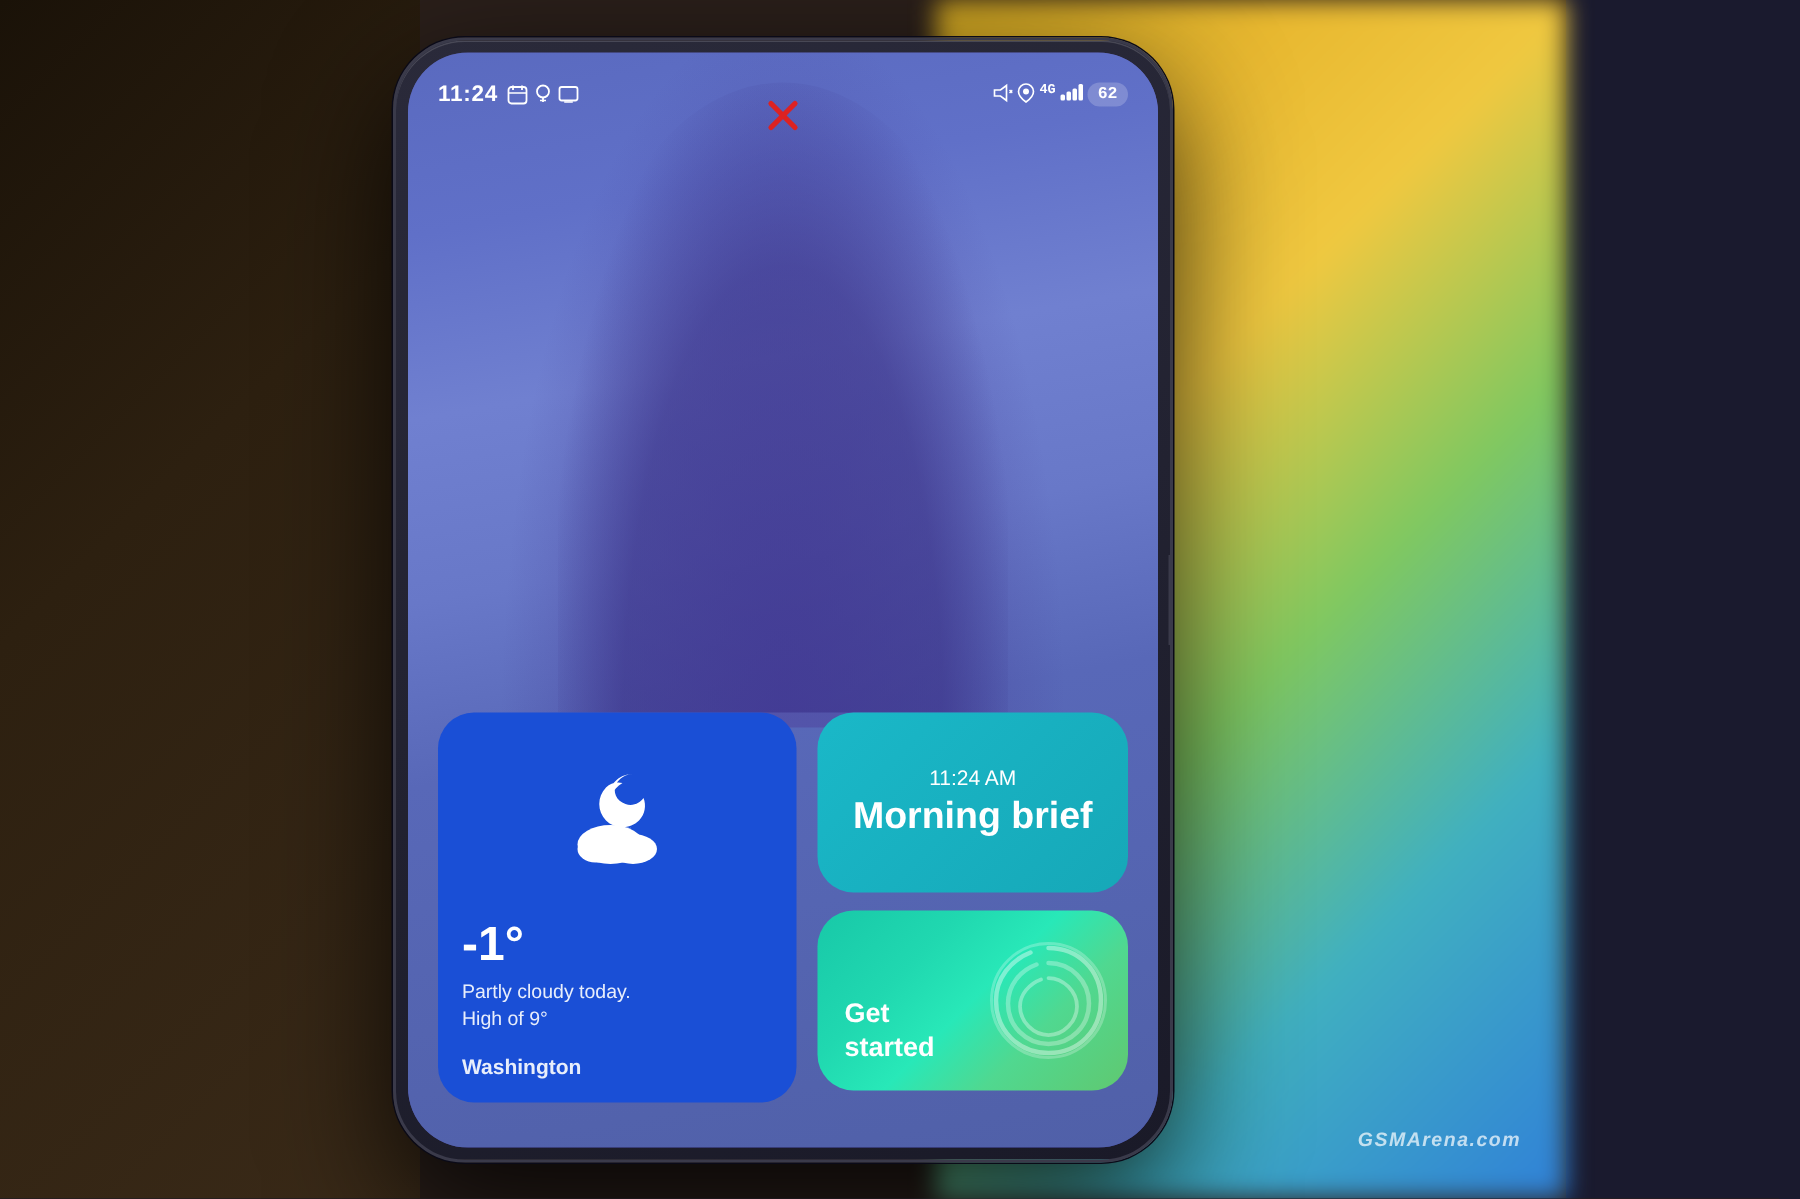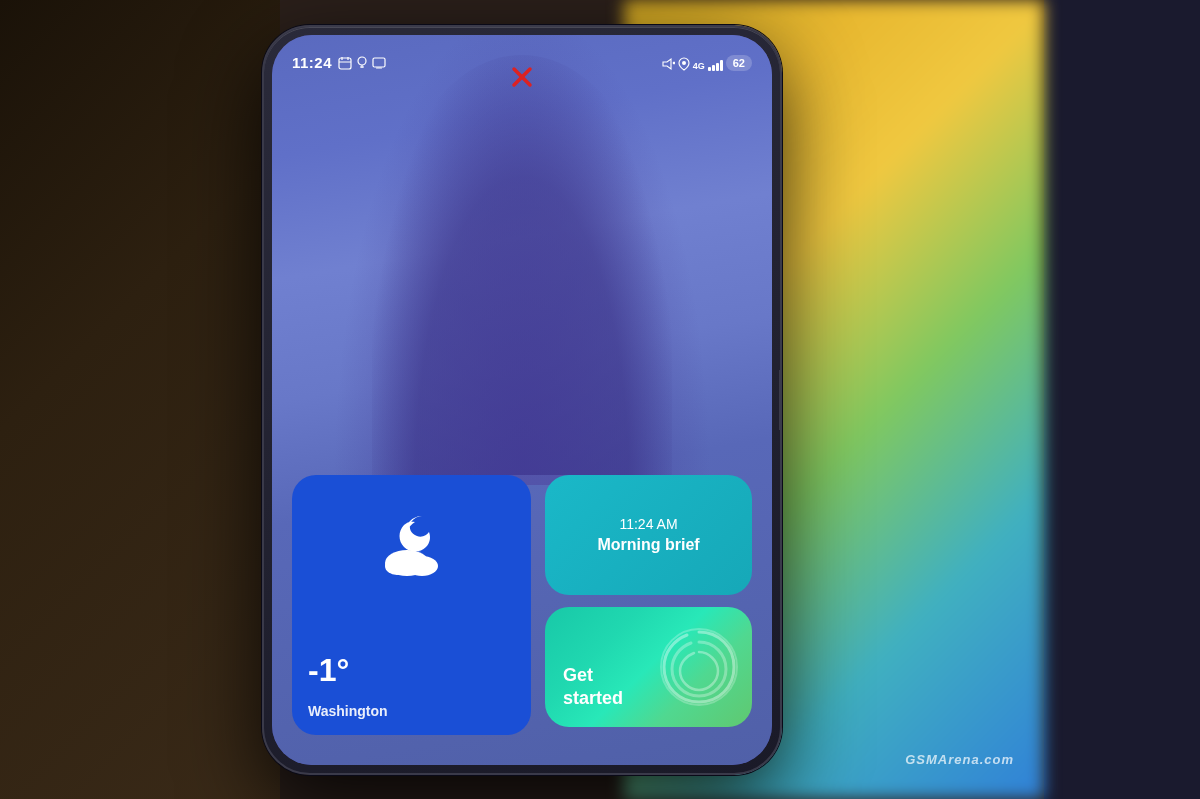--- a/index.html
+++ b/index.html
@@ -141,24 +141,25 @@
     }
 
     .status-right {
       display: flex;
       align-items: center;
       gap: 4px;
     }
 
     .status-icons-right {
       display: flex;
-      align-items: flex-end;
+      align-items: flex-start;
       gap: 3px;
       color: white;
       font-size: 11px;
+      font-family: Liberation Mono, monospace;
     }
 
     .battery-badge {
       background: rgba(255,255,255,0.2);
       border-radius: 10px;
       padding: 2px 7px;
       color: white;
       font-size: 11px;
       font-weight: 600;
     }
@@ -254,21 +255,21 @@
 
     .brief-time {
       color: white;
       font-size: 14px;
       font-weight: 400;
       margin-bottom: 4px;
     }
 
     .brief-title {
       color: white;
-      font-size: 16px;
+      font-size: 25px;
       font-weight: 700;
     }
 
     
     .get-started-widget {
       background: linear-gradient(135deg, #18c8a8 0%, #20d8b0 30%, #28e8b8 50%, #50d890 70%, #60c870 100%);
       border-radius: 24px;
       padding: 16px 18px;
       display: flex;
       align-items: flex-end;
@@ -417,20 +418,24 @@
 
                 <path d="M55 18 C45 18 38 26 38 36 C38 46 45 54 55 54 C50 54 42 50 40 43 C38 36 41 28 48 24 C44 23 40 24 37 27 C31 33 31 43 37 49 C43 55 53 55 59 49 C63 45 64 39 62 34 C60 37 55 40 50 38 C44 36 41 30 44 24 C47 20 51 18 55 18Z" fill="white"></path>
 
                 <ellipse cx="40" cy="65" rx="22" ry="13" fill="white"></ellipse>
                 <ellipse cx="55" cy="68" rx="16" ry="10" fill="white"></ellipse>
                 <ellipse cx="30" cy="68" rx="12" ry="9" fill="white"></ellipse>
               </svg>
             </div>
             <div>
               <div class="weather-temp">-1°</div>
+              <div class="weather-desc">
+                <span>Partly cloudy today.</span><br>
+                <span>High of 9°</span>
+              </div>
               <div class="weather-location">Washington</div>
             </div>
           </div>
 
           <div class="right-widgets">
 
             <div class="morning-brief-widget">
               <div class="brief-time">11:24 AM</div>
               <div class="brief-title">Morning brief</div>
             </div>

